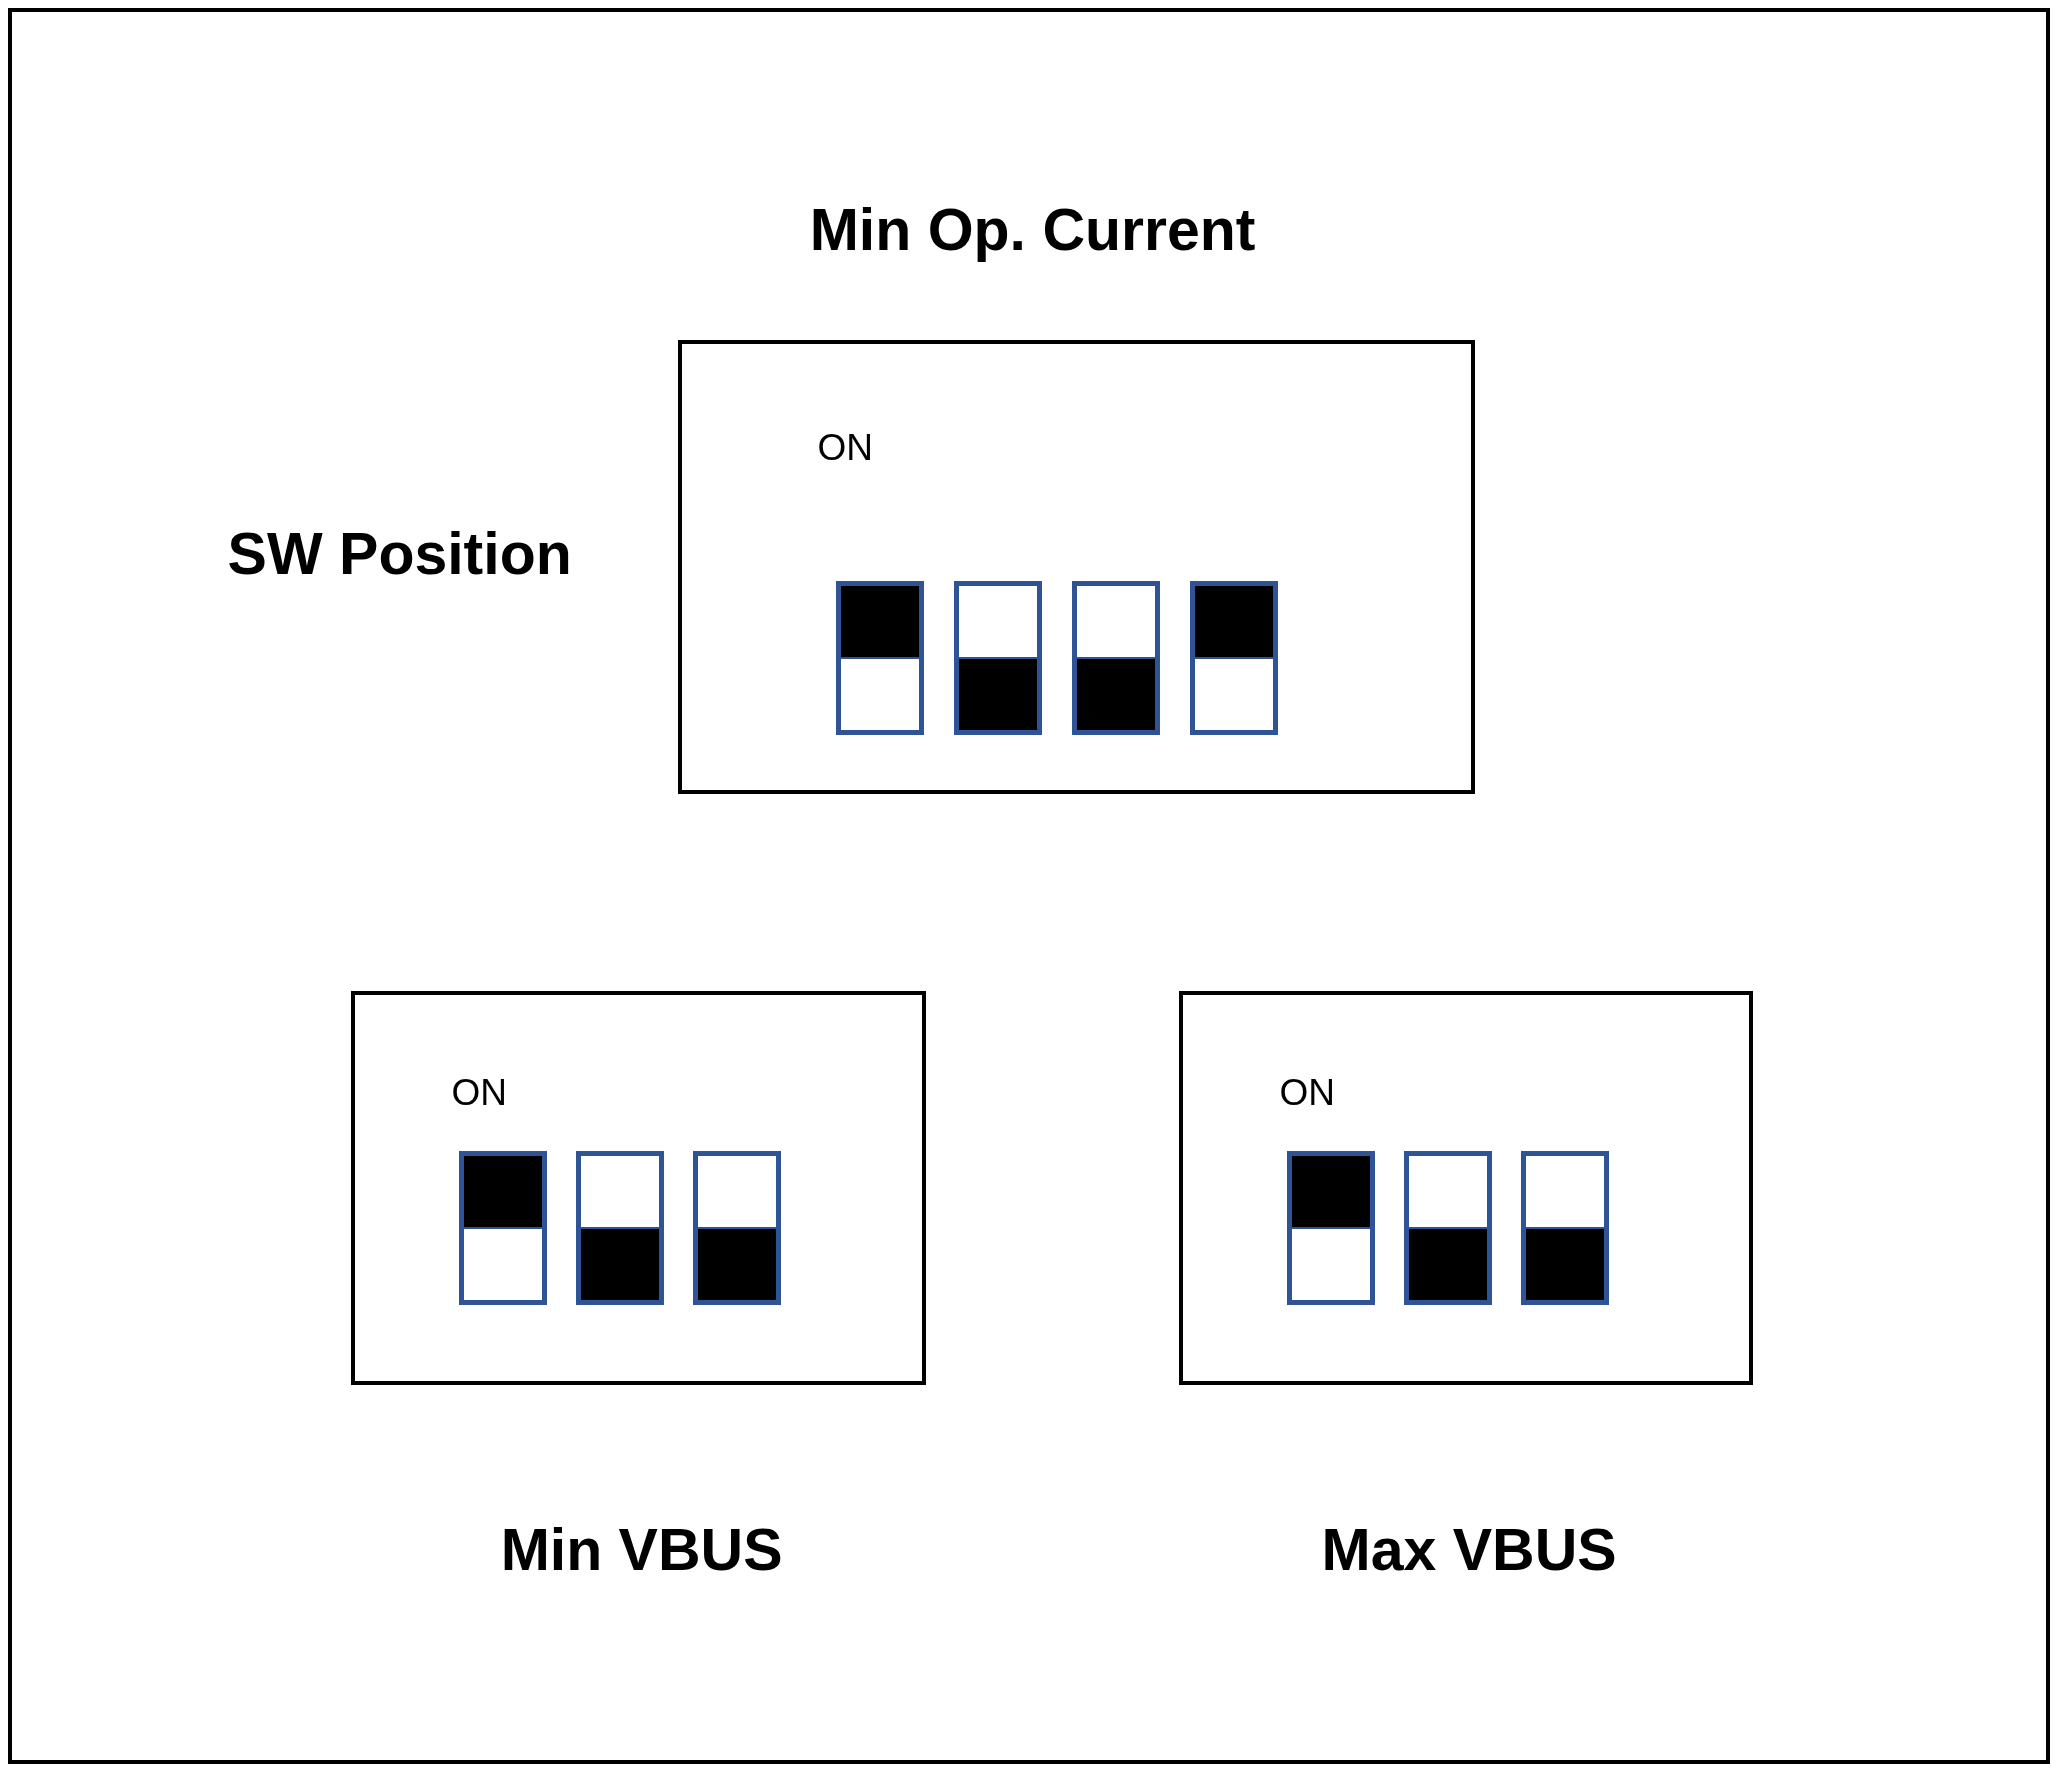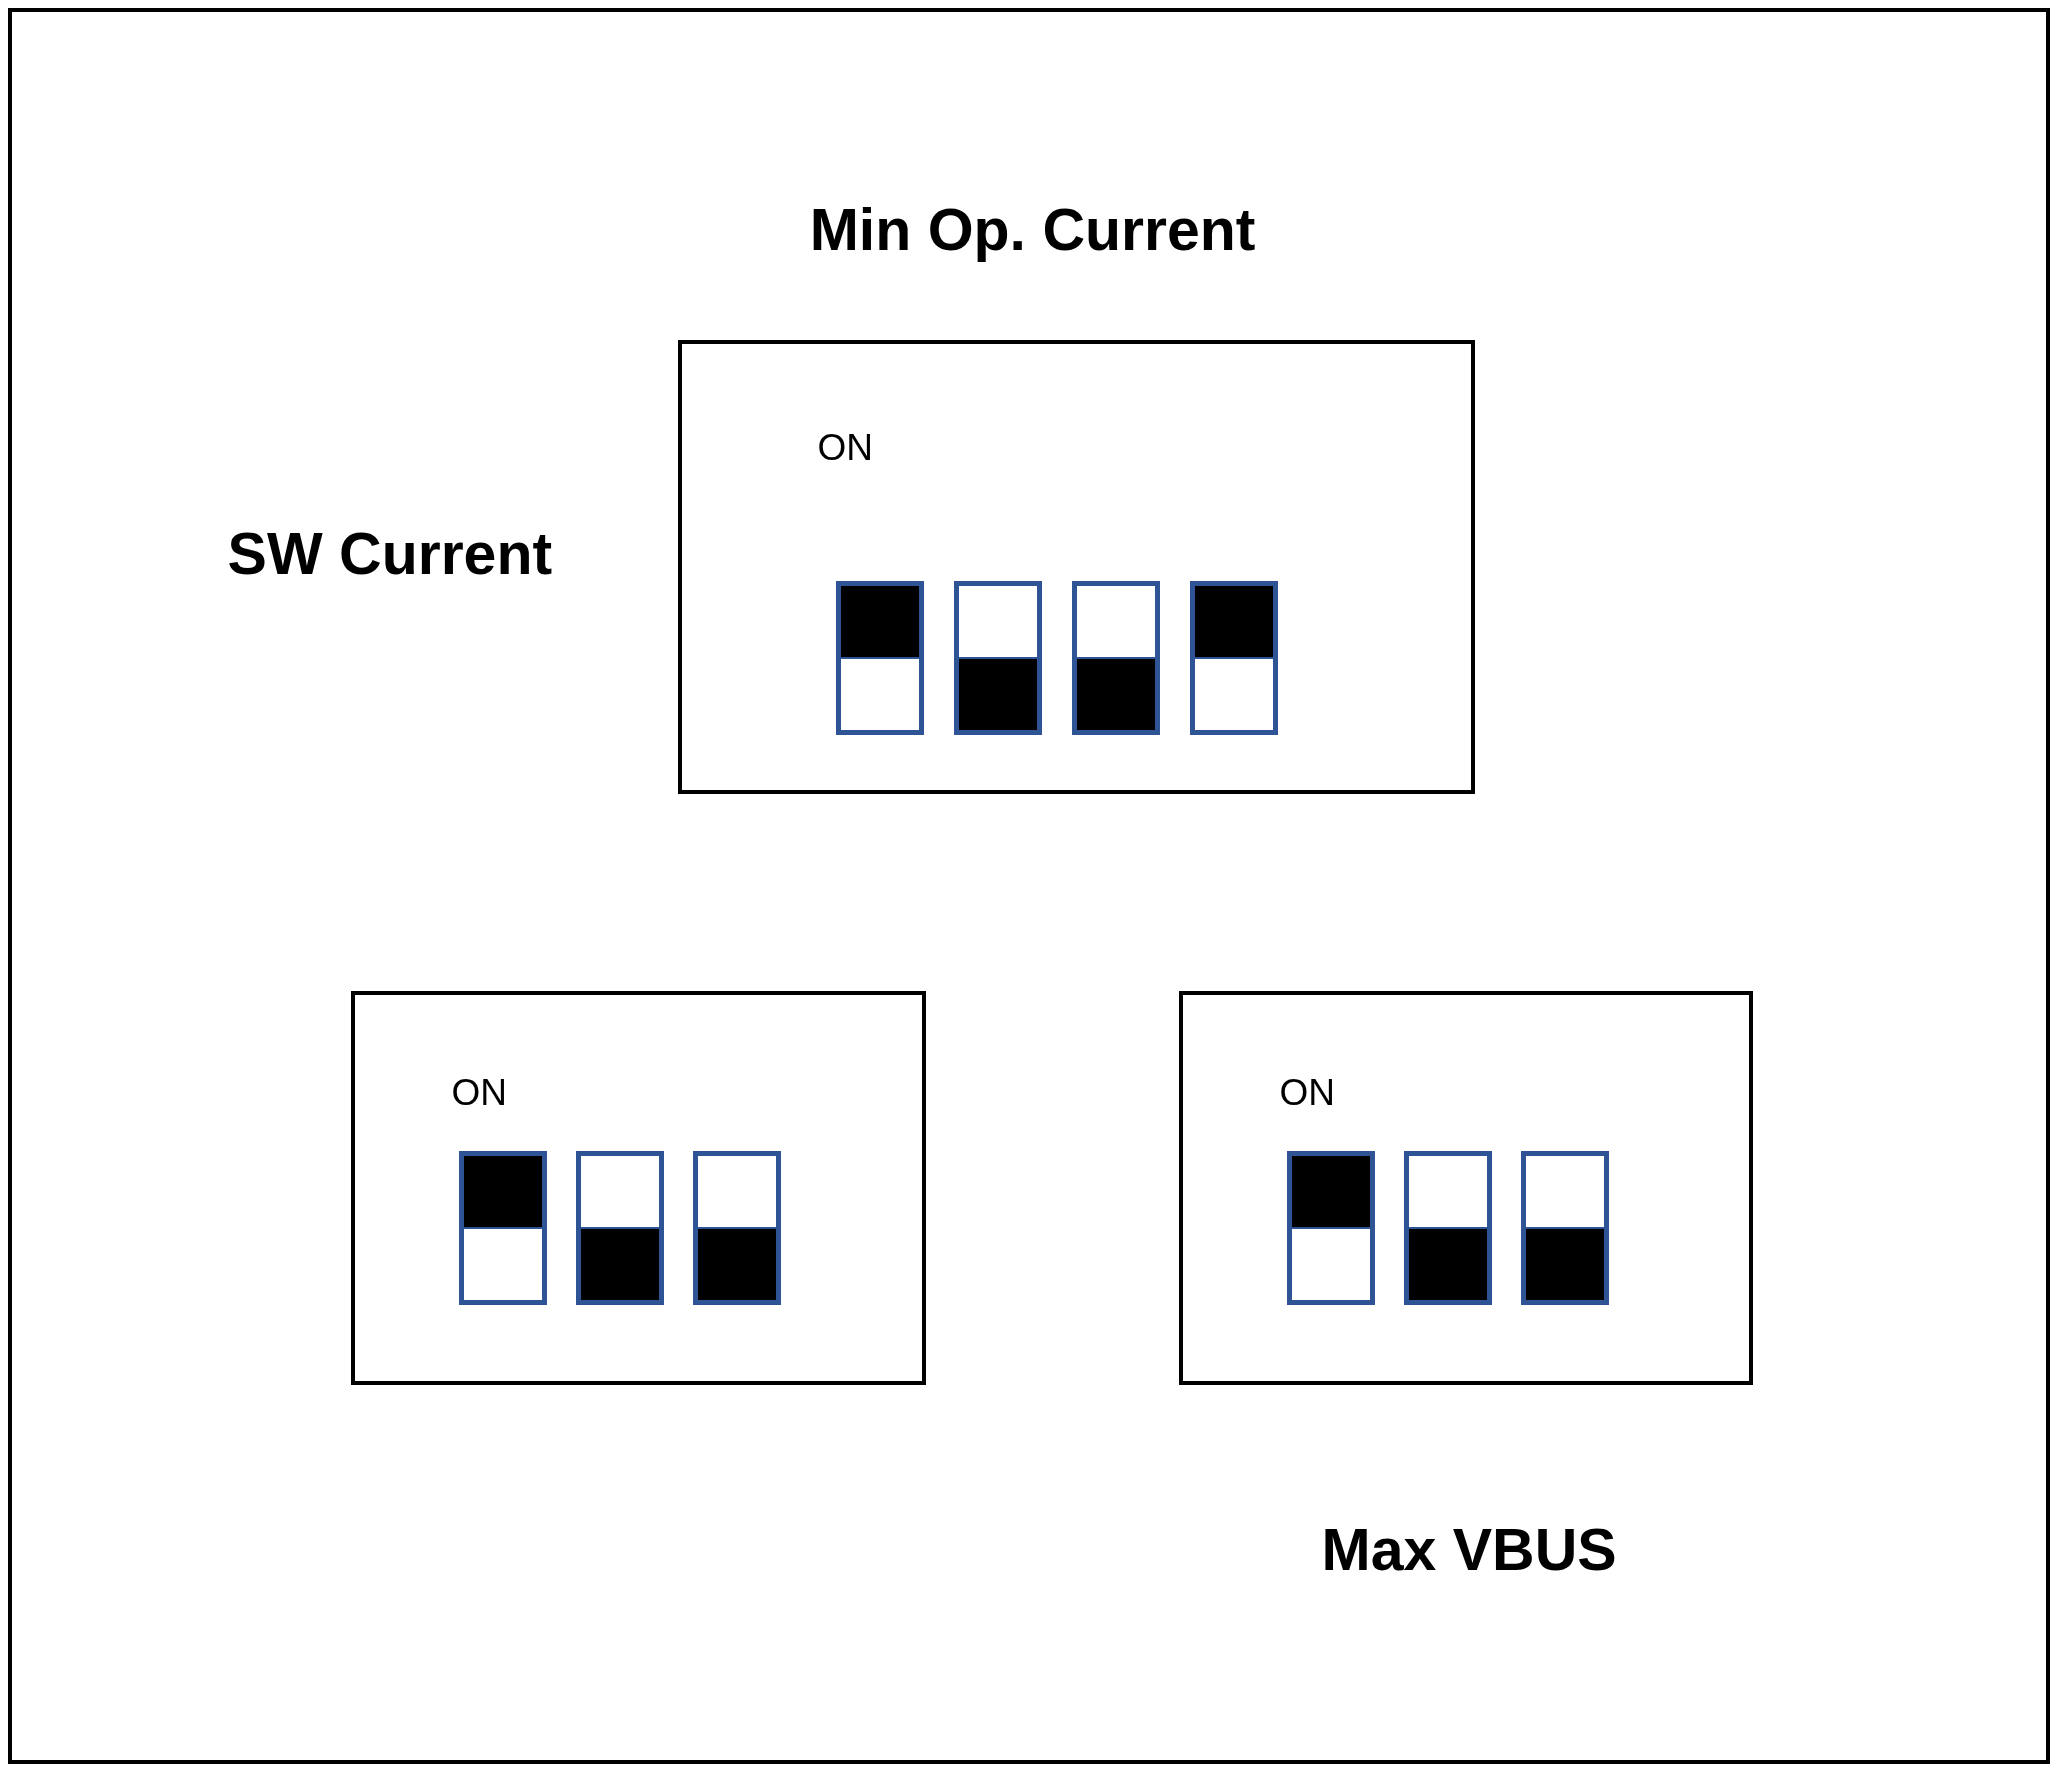--- a/index.html
+++ b/index.html
@@ -156,21 +156,21 @@
     border-bottom: 2.8px solid #2F5496;
   }
 </style>
 </head>
 <body>
 
 <div id="diagram-frame">
 
   <div class="free-label" id="title-min-op-current">Min Op. Current</div>
 
-  <div class="free-label" id="label-sw-position">SW Current</div>
+  <div class="free-label" id="label-sw-position">SW Position</div>
 
   <div class="switch-box" id="switch-box-min-op-current">
 
     <div class="on-label">ON</div>
 
     <div class="switch-row">
 
       <div class="dip-switch">
         <div class="dip-half top filled"></div>
         <div class="dip-half bottom"></div>
@@ -235,17 +235,18 @@
       </div>
 
       <div class="dip-switch">
         <div class="dip-half top"></div>
         <div class="dip-half bottom filled"></div>
       </div>
 
     </div>
   </div>
 
+  <div class="free-label" id="label-min-vbus">Min VBUS</div>
 
   <div class="free-label" id="label-max-vbus">Max VBUS</div>
 
 </div>
 
 
 </body></html>

